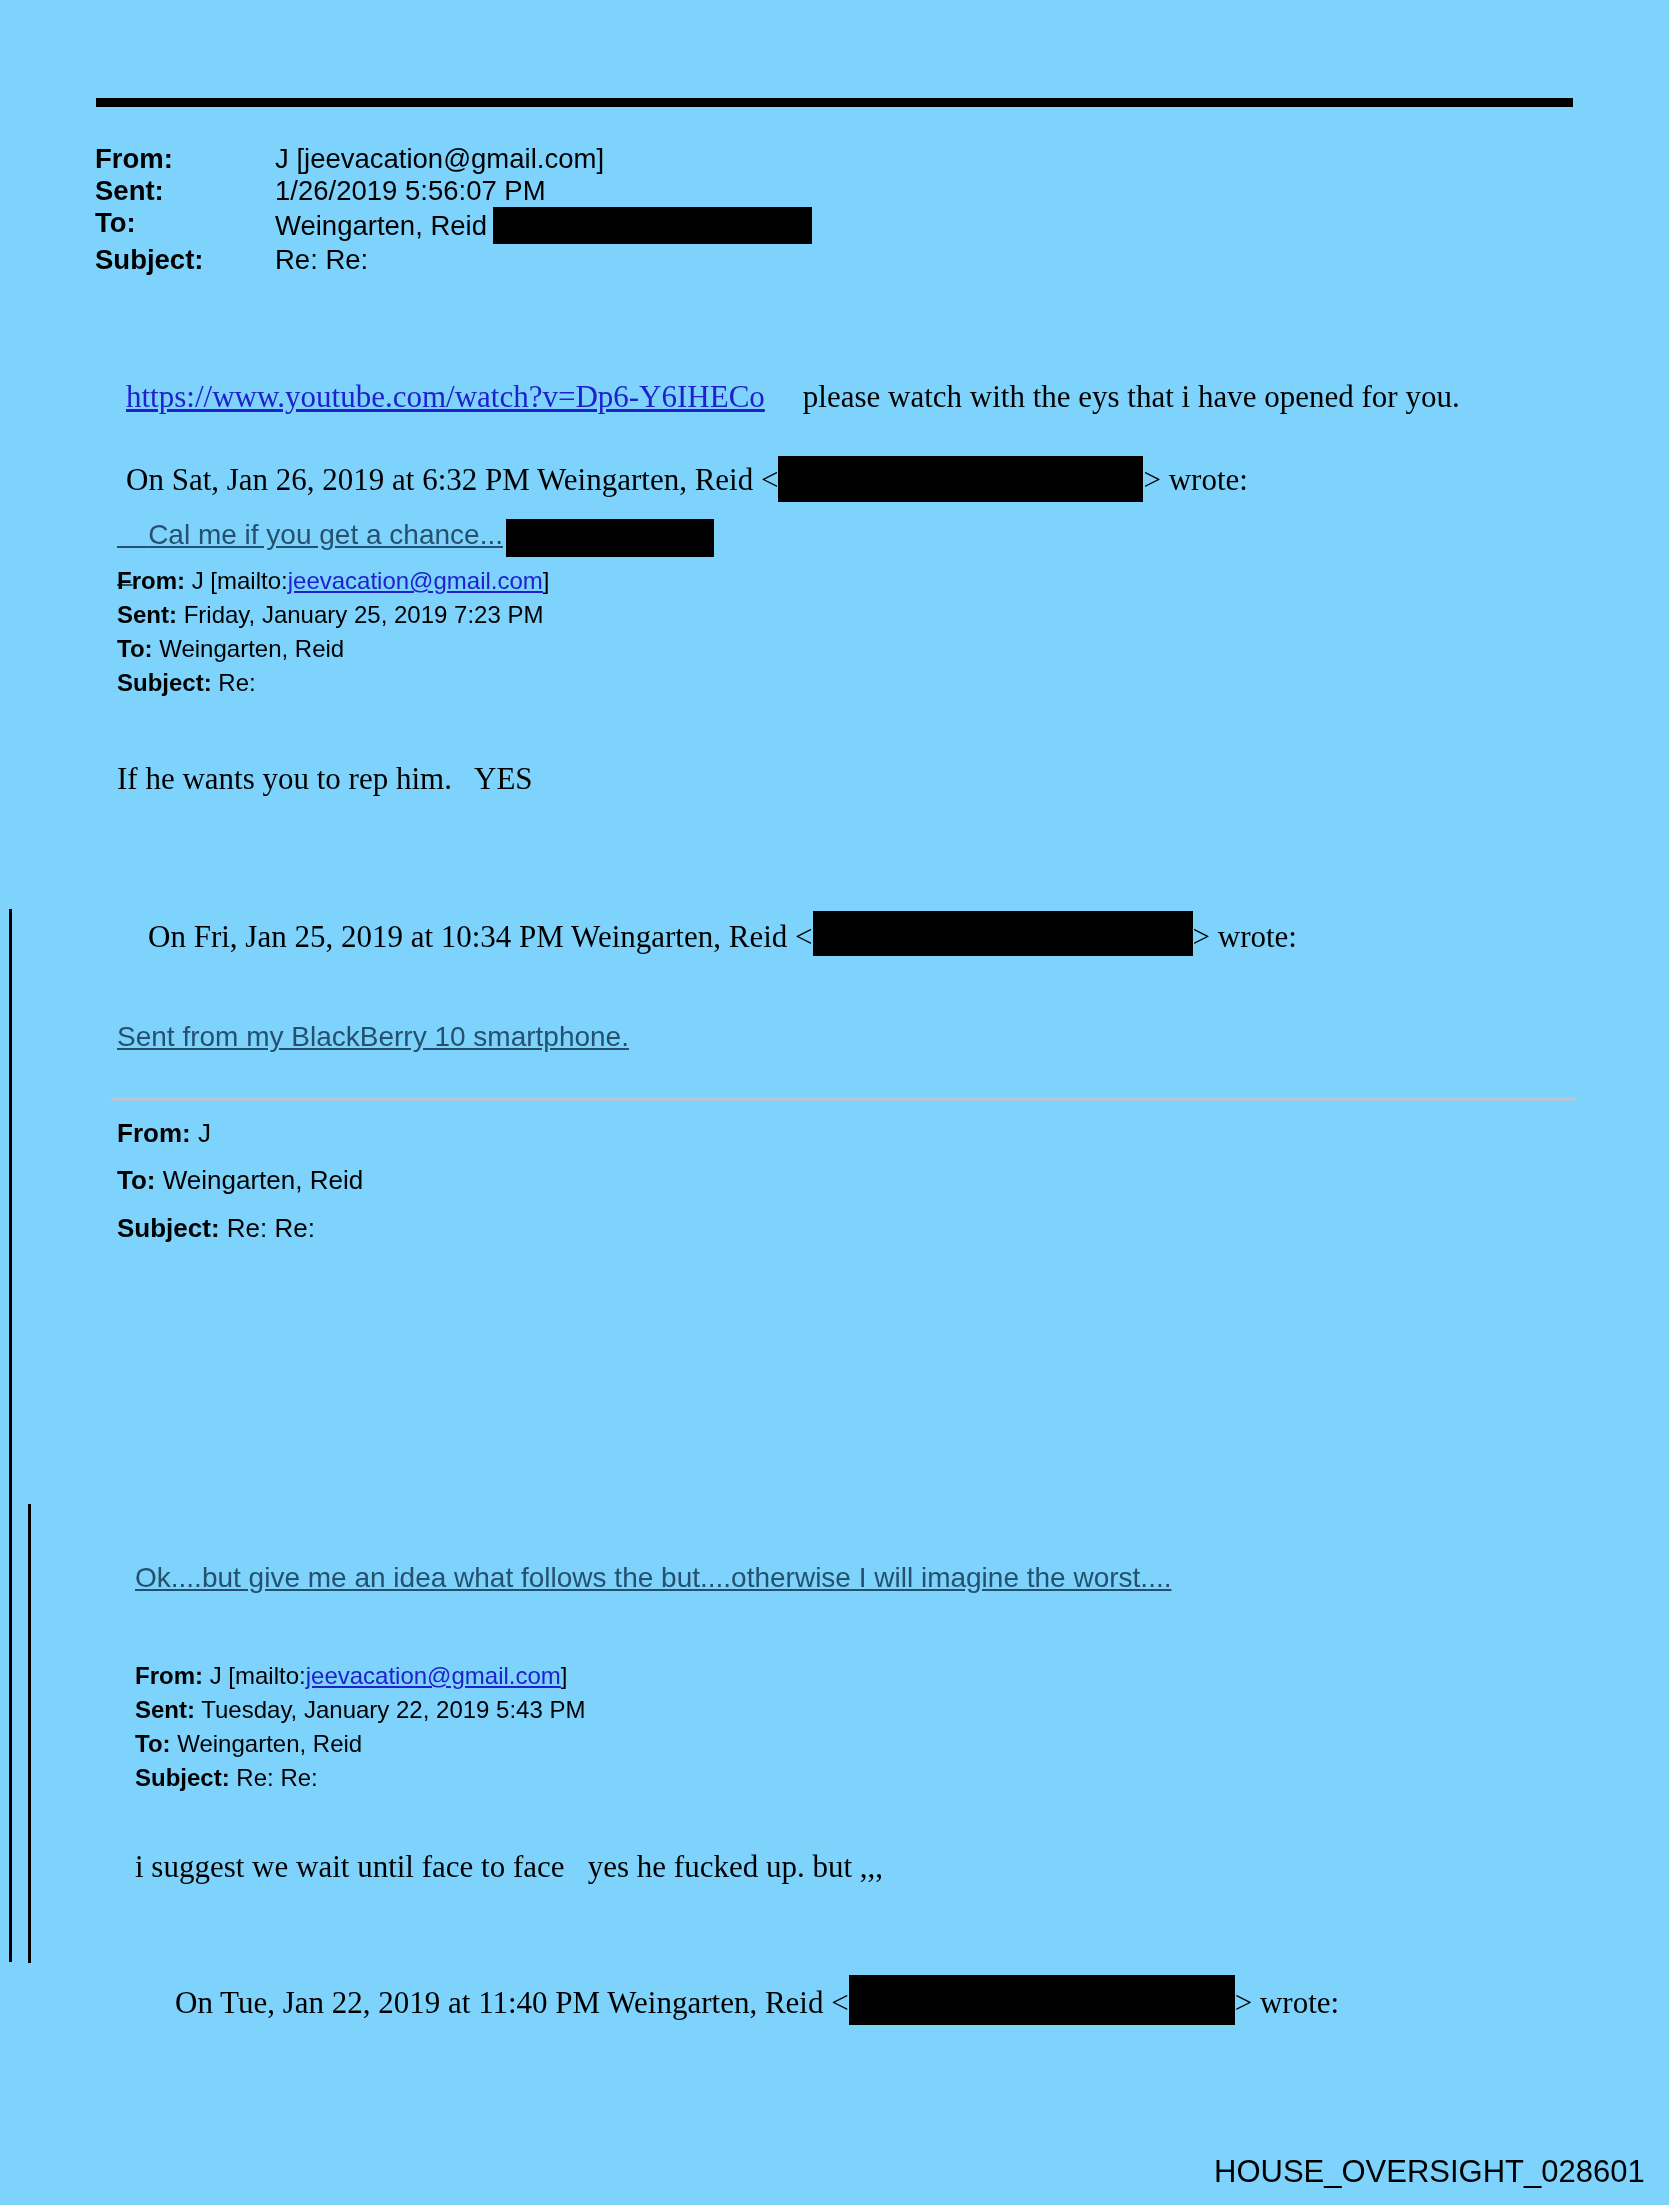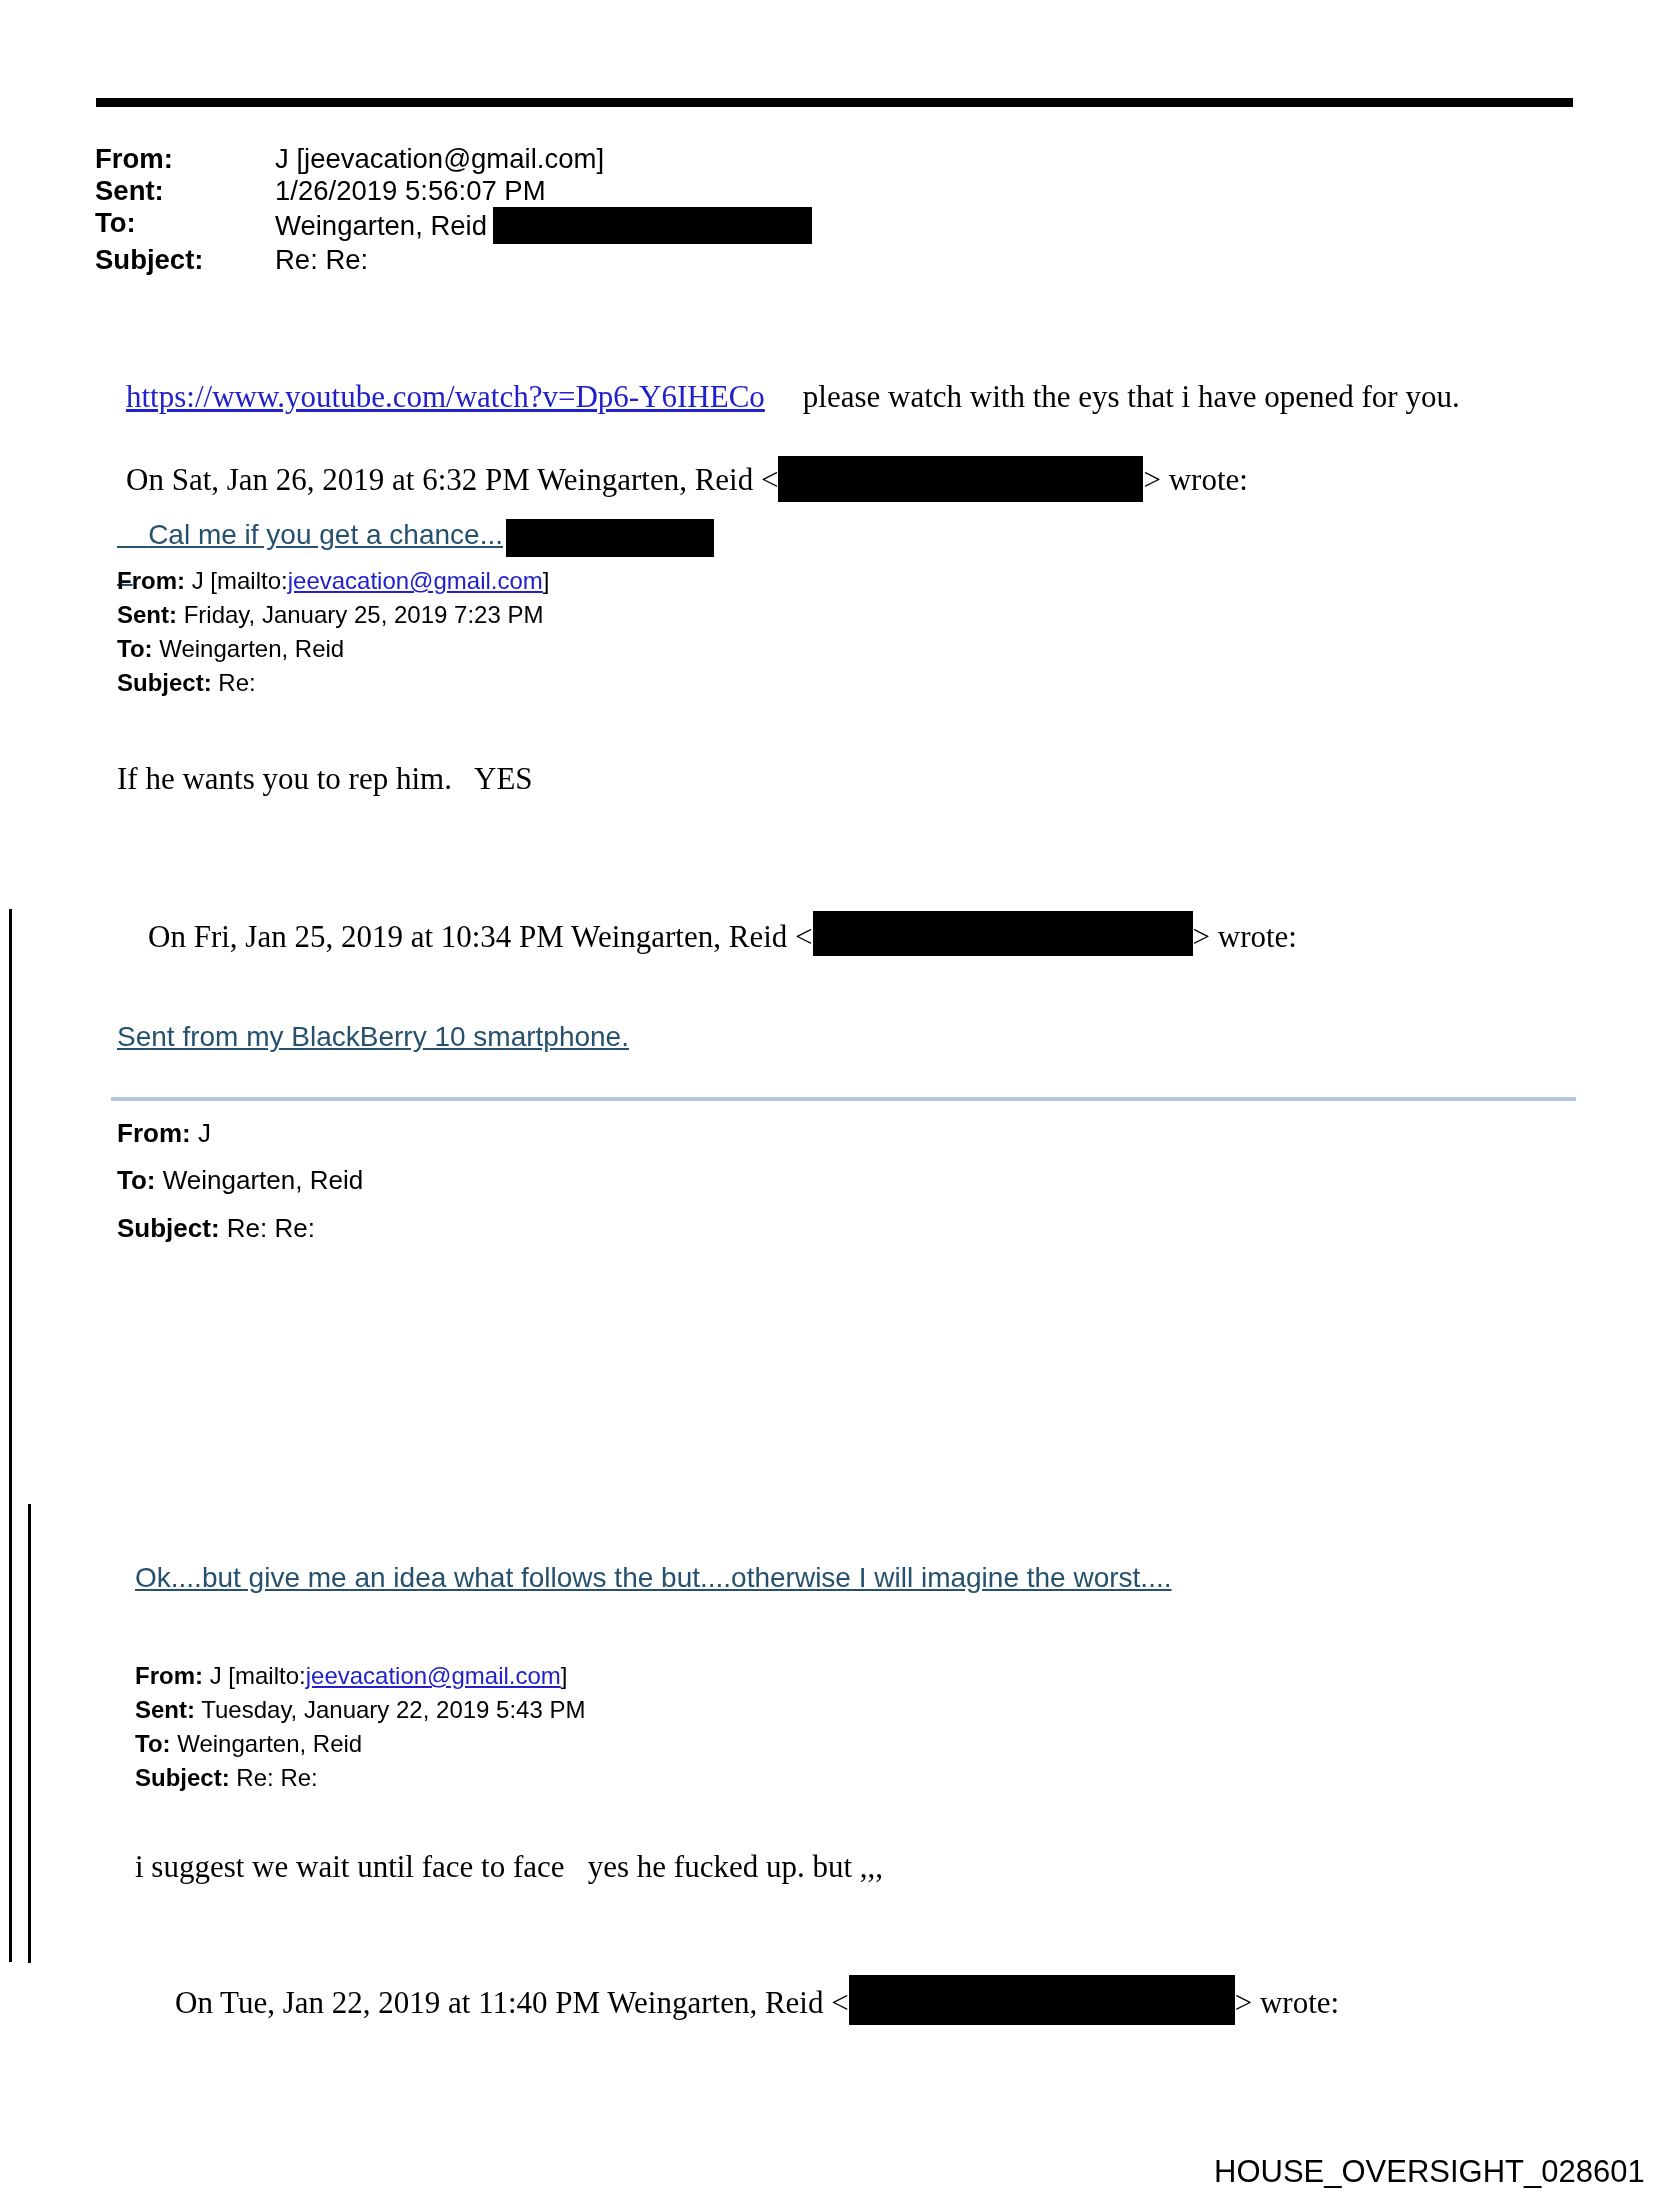--- a/index.html
+++ b/index.html
@@ -1,20 +1,20 @@
 <!DOCTYPE html>
 <html style="font-size:10.5px"><head>
 <meta charset="utf-8">
 <style>
   * { margin:0; padding:0; box-sizing:border-box; }
   html,body { background:#e8e8e8; }
   .page {
     position:relative;
     width:1669px; height:2205px;
-    background:#ffffff;
+    background:#7dd3fc;
     font-family:"Liberation Serif", serif;
     color:#000;
     overflow:hidden;
   }
   .abs { position:absolute; }
 
   
   .top-rule { left:96px; top:98px; width:1477px; height:9.2px; background:#000; }
 
   

